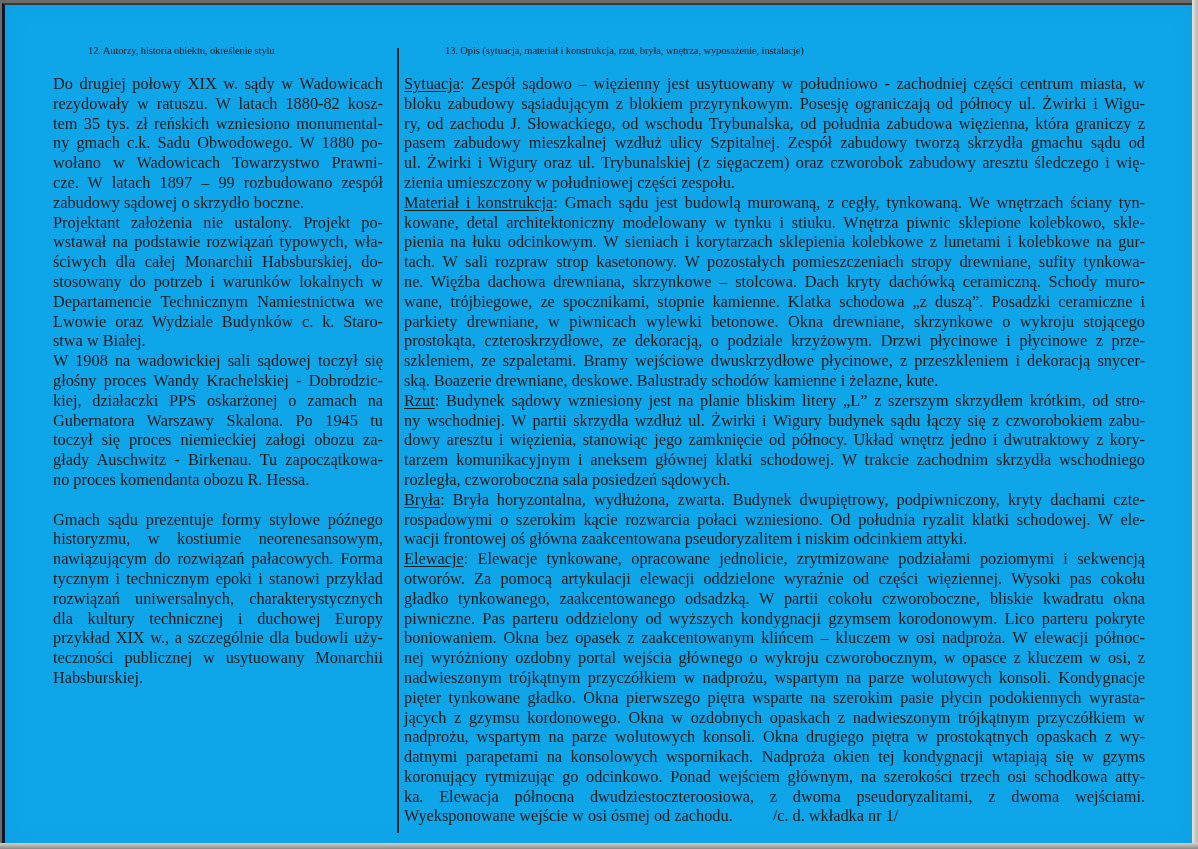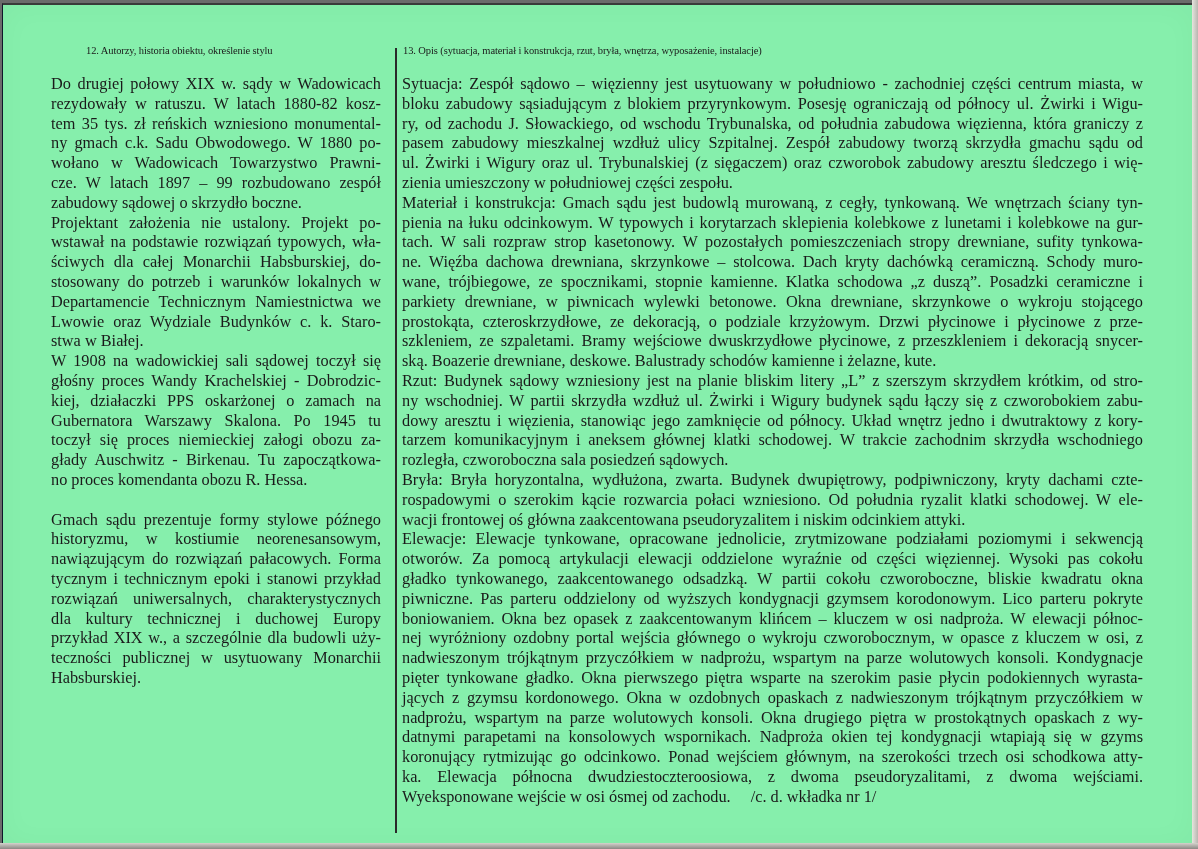--- a/index.html
+++ b/index.html
@@ -14,23 +14,23 @@
       overflow: hidden;
       font-family: "Liberation Serif", "DejaVu Serif", serif;
       color: #1a1a1a;
     }
     .sheet {
       position: absolute;
       left: 2px;
       top: 3px;
       width: 1190px;
       height: 840px;
-      background: #86efac;
+      background: #0ea5e9;
       border-top: 2px solid #3a3a3a;
-      border-left: 1px solid #0f172a;
+      border-left: 3px solid #0f172a;
       box-shadow: inset 0 0 30px rgba(0,0,0,0.03);
     }
     .right-edge {
       position: absolute;
       right: 0;
       top: 0;
       width: 6px;
       height: 849px;
       background: linear-gradient(to right, #e6e4de, #b8b6b0);
     }
@@ -43,21 +43,21 @@
       background: linear-gradient(to bottom, #d4d2cc, #8a8884);
     }
     .section-heading {
       position: absolute;
       font-size: 10.5px;
       top: 40px;
       white-space: nowrap;
       letter-spacing: -0.1px;
     }
     #heading-left { left: 83px; }
-    #heading-right { left: 400px; }
+    #heading-right { left: 440px; }
 
     .divider {
       position: absolute;
       left: 392px;
       top: 43px;
       width: 2px;
       height: 785px;
       background: #2a2a2a;
     }
     .col {
@@ -83,25 +83,26 @@
       overflow: visible;
     }
     .line.last {
       text-align-last: left;
     }
     .gap {
       display: block;
       height: 19.8px;
     }
     .label {
+      text-decoration: underline;
       text-underline-offset: 2px;
     }
     .continuation {
       display: inline-block;
-      margin-left: 20px;
+      margin-left: 40px;
     }
   </style>
 </head>
 <body>
 
 <div class="sheet">
 
   <div class="section-heading" id="heading-left">12. Autorzy, historia obiektu, określenie stylu</div>
   <div class="section-heading" id="heading-right">13. Opis (sytuacja, materiał i konstrukcja, rzut, bryła, wnętrza, wyposażenie, instalacje)</div>
 
@@ -155,21 +156,22 @@
       <span class="line"><span class="label">Sytuacja</span><span>: Zespół sądowo – więzienny jest usytuowany w południowo - zachodniej części centrum miasta, w</span></span>
       <span class="line">bloku zabudowy sąsiadującym z blokiem przyrynkowym. Posesję ograniczają od północy ul. Żwirki i Wigu-</span>
       <span class="line">ry, od zachodu J. Słowackiego, od wschodu Trybunalska, od południa zabudowa więzienna, która graniczy z</span>
       <span class="line">pasem zabudowy mieszkalnej wzdłuż ulicy Szpitalnej. Zespół zabudowy tworzą skrzydła gmachu sądu od</span>
       <span class="line">ul. Żwirki i Wigury oraz ul. Trybunalskiej (z sięgaczem) oraz czworobok zabudowy aresztu śledczego i wię-</span>
       <span class="line last">zienia umieszczony w południowej części zespołu.</span>
     </div>
 
     <div>
       <span class="line"><span class="label">Materiał i konstrukcja</span><span>: Gmach sądu jest budowlą murowaną, z cegły, tynkowaną. We wnętrzach ściany tyn-</span></span>
-      <span class="line">pienia na łuku odcinkowym. W typowych i korytarzach sklepienia kolebkowe z lunetami i kolebkowe na gur-</span>
+      <span class="line">kowane, detal architektoniczny modelowany w tynku i stiuku. Wnętrza piwnic sklepione kolebkowo, skle-</span>
+      <span class="line">pienia na łuku odcinkowym. W sieniach i korytarzach sklepienia kolebkowe z lunetami i kolebkowe na gur-</span>
       <span class="line">tach. W sali rozpraw strop kasetonowy. W pozostałych pomieszczeniach stropy drewniane, sufity tynkowa-</span>
       <span class="line">ne. Więźba dachowa drewniana, skrzynkowe – stolcowa. Dach kryty dachówką ceramiczną. Schody muro-</span>
       <span class="line">wane, trójbiegowe, ze spocznikami, stopnie kamienne. Klatka schodowa „z duszą”. Posadzki ceramiczne i</span>
       <span class="line">parkiety drewniane, w piwnicach wylewki betonowe. Okna drewniane, skrzynkowe o wykroju stojącego</span>
       <span class="line">prostokąta, czteroskrzydłowe, ze dekoracją, o podziale krzyżowym. Drzwi płycinowe i płycinowe z prze-</span>
       <span class="line">szkleniem, ze szpaletami. Bramy wejściowe dwuskrzydłowe płycinowe, z przeszkleniem i dekoracją snycer-</span>
       <span class="line last">ską. Boazerie drewniane, deskowe. Balustrady schodów kamienne i żelazne, kute.</span>
     </div>
 
     <div>

